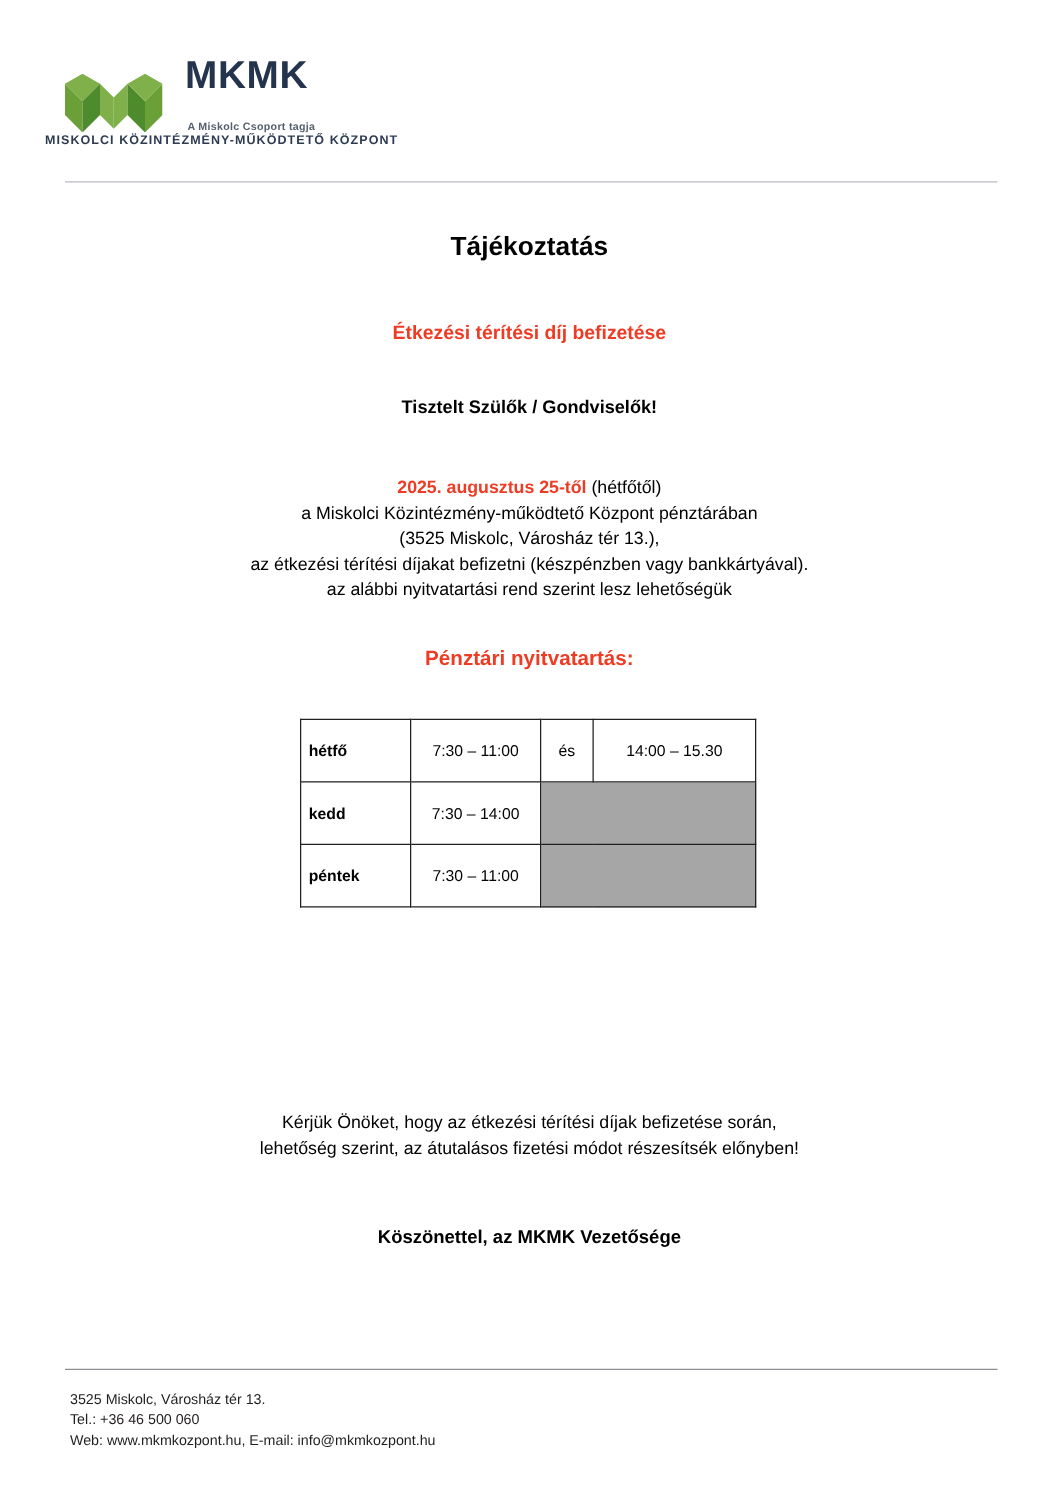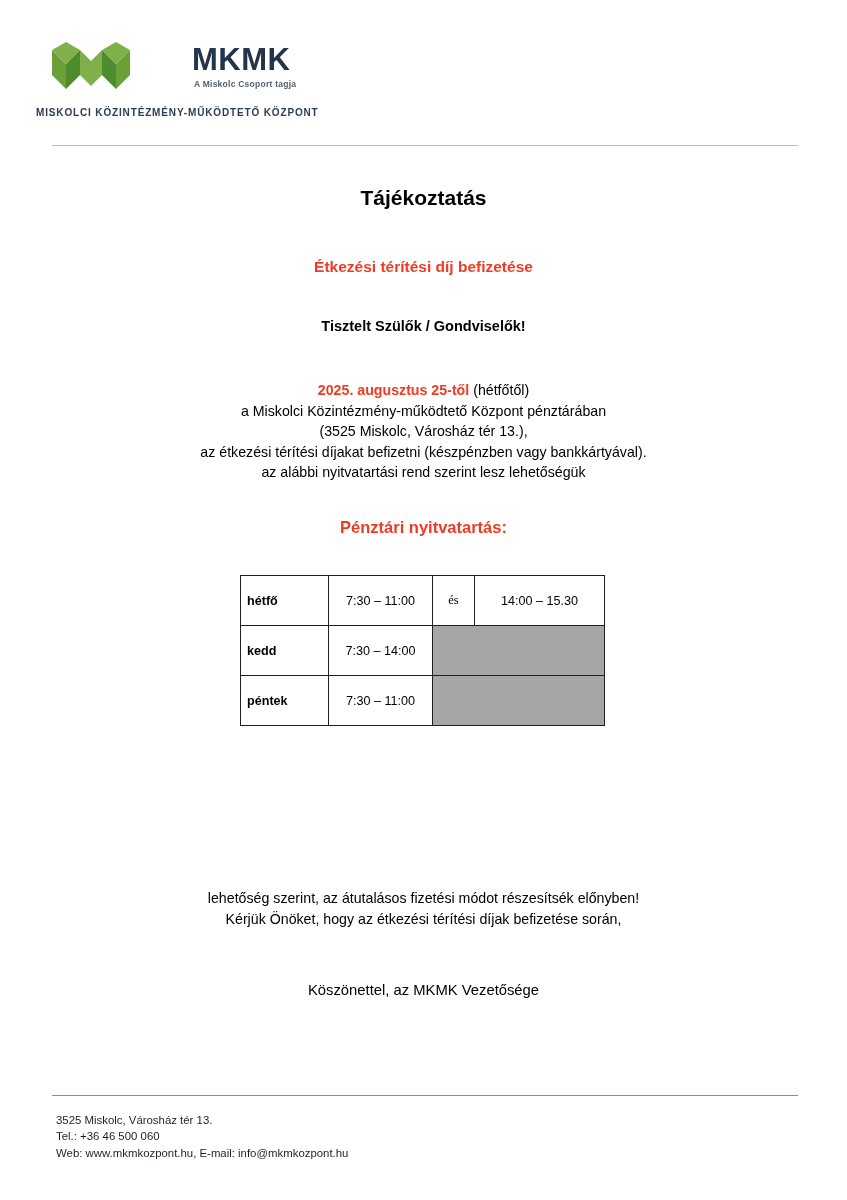--- a/index.html
+++ b/index.html
@@ -30,21 +30,20 @@
     left: 0;
     top: 0;
     width: 847px;
   }
   .brand-row {
     position: absolute;
     left: 52px;
     top: 42px;
     display: flex;
     align-items: flex-end;
-    gap: 44px;
   }
   .logo-mark {
     width: 78px;
     height: 47px;
     display: block;
     flex: 0 0 auto;
   }
   .brand-text {
     margin-left: 18px;
     padding-top: 2px;
@@ -59,21 +58,21 @@
     letter-spacing: 0.5px;
     color: #24344d;
     line-height: 1.02;
   }
   .brand-tagline {
     font-family: "Liberation Sans", sans-serif;
     font-size: 8.5px;
     font-weight: bold;
     color: #55606e;
     letter-spacing: 0.25px;
-    margin-top: 3px;
+    margin-top: 20px;
     margin-left: 2px;
   }
   .org-line {
     position: absolute;
     left: 36px;
     top: 107px;
     font-family: "Liberation Sans", sans-serif;
     font-size: 10px;
     font-weight: bold;
     letter-spacing: 0.85px;
@@ -173,21 +172,20 @@
     text-align: left;
     padding-left: 12px;
   }
   td.c-am {
     width: 104px;
     text-align: center;
   }
   td.c-conj {
     width: 42px;
     text-align: center;
-    font-family: Liberation Serif, serif;
   }
   td.c-pm {
     width: 130px;
     text-align: center;
   }
   td.filled {
     background: #a6a6a6;
   }
 
   
@@ -201,21 +199,21 @@
     line-height: 21px;
     color: #000000;
   }
   .signoff {
     position: absolute;
     left: 0;
     top: 982px;
     width: 847px;
     text-align: center;
     font-size: 14.8px;
-    font-weight: normal;
+    font-weight: bold;
     color: #000000;
   }
 
   
   .rule-bottom {
     position: absolute;
     left: 52px;
     top: 1095px;
     width: 746px;
     height: 1px;
@@ -293,22 +291,22 @@
           <tr>
             <td class="c-day">péntek</td>
             <td class="c-am">7:30 – 11:00</td>
             <td class="filled" colspan="2"></td>
           </tr>
         </tbody>
     </table>
   </div>
 
   <div class="closing-note">
+    <div>Kérjük Önöket, hogy az étkezési térítési díjak befizetése során,</div>
     <div>lehetőség szerint, az átutalásos fizetési módot részesítsék előnyben!</div>
-    <div>Kérjük Önöket, hogy az étkezési térítési díjak befizetése során,</div>
   </div>
 
   <div class="signoff">Köszönettel, az MKMK Vezetősége</div>
 
   <div class="rule-bottom"></div>
   <div class="footer">
     <div>3525 Miskolc, Városház tér 13.</div>
     <div>Tel.: +36 46 500 060</div>
     <div>Web: www.mkmkozpont.hu, E-mail: info@mkmkozpont.hu</div>
   </div>

